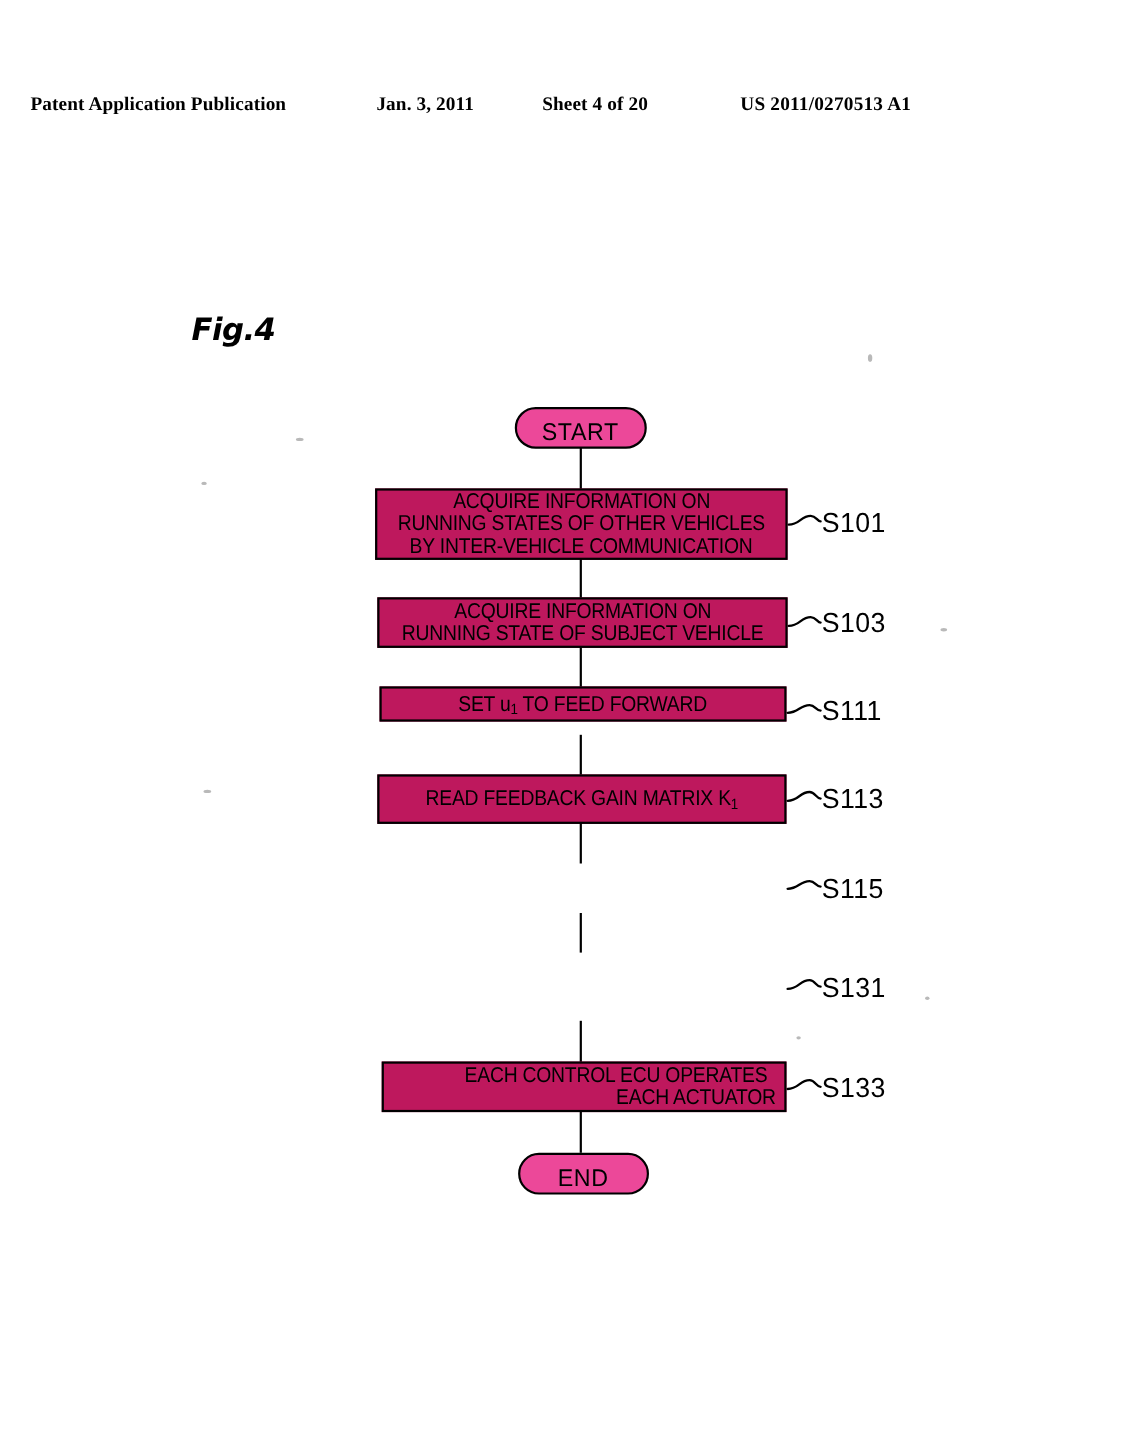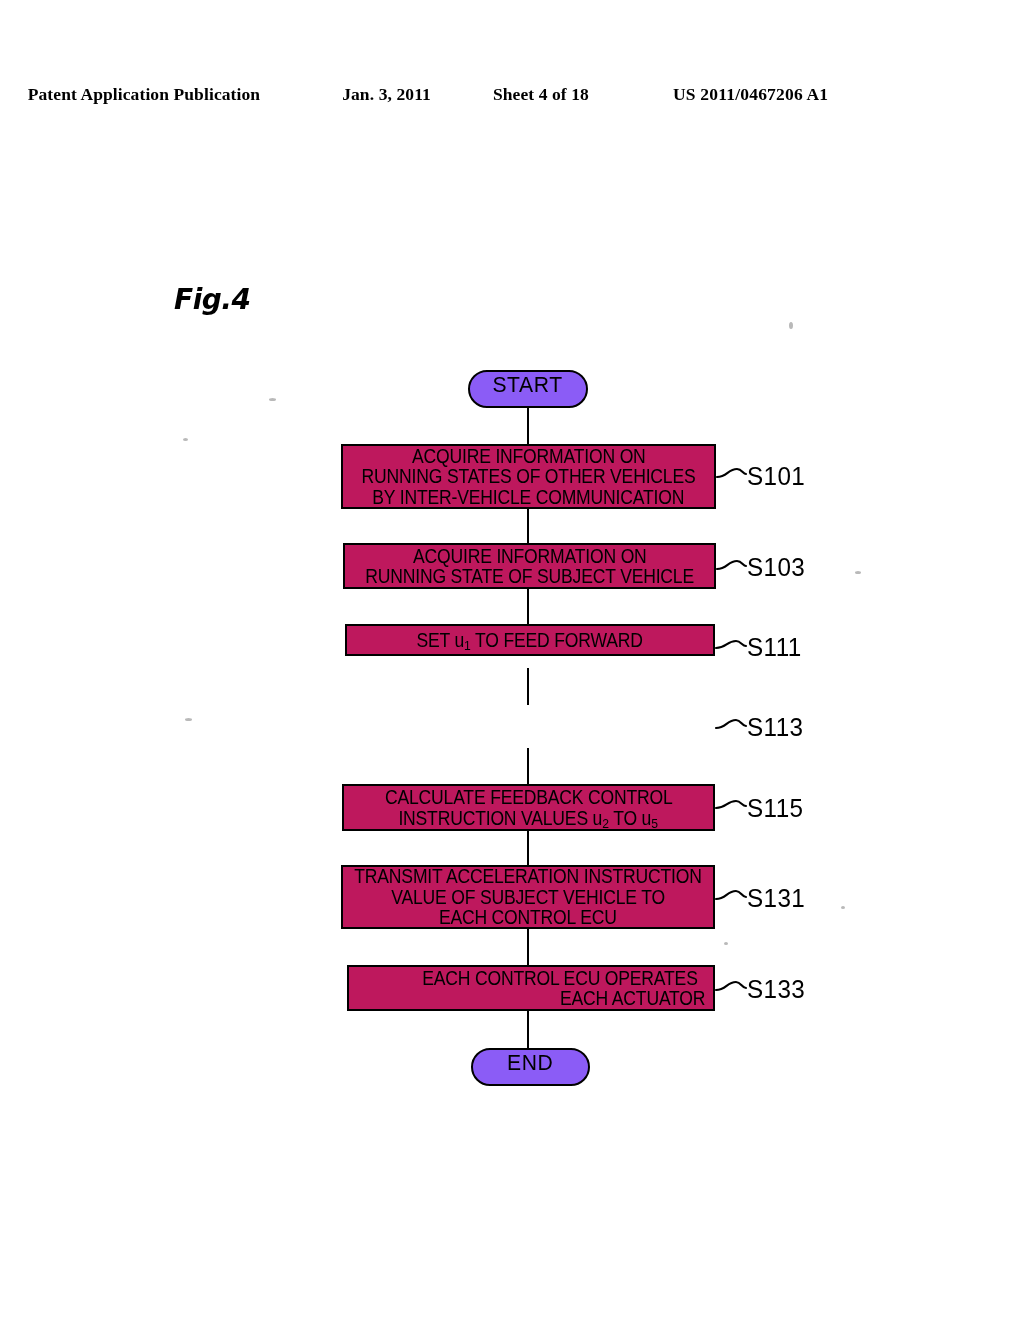--- a/index.html
+++ b/index.html
@@ -56,23 +56,23 @@
     top: 0;
     width: 1024px;
     height: 1320px;
   }
 
   
   .terminal {
     position: absolute;
     border: 2.4px solid #000;
     border-radius: 999px;
-    background: #8b5cf6;
+    background: #ec4899;
     display: flex;
-    align-items: flex-start;
+    align-items: flex-end;
     justify-content: center;
     box-sizing: border-box;
   }
   .terminal .t-text {
     font-family: "Liberation Sans", sans-serif;
     font-size: 22px;
     letter-spacing: 0.6px;
     transform: scaleX(0.96);
   }
 
@@ -138,22 +138,22 @@
     background: #b9b9b9;
     border-radius: 50%;
   }
 </style>
 </head>
 <body>
 
 <div id="page-header">
   <span class="hdr-pub">Patent Application Publication</span>
   <span class="hdr-date">Jan. 3, 2011</span>
-  <span class="hdr-sheet">Sheet 4 of 18</span>
-  <span class="hdr-patno">US 2011/0467206 A1</span>
+  <span class="hdr-sheet">Sheet 4 of 20</span>
+  <span class="hdr-patno">US 2011/0270513 A1</span>
 </div>
 
 <div id="fig-label">Fig.4</div>
 
 <div id="flowchart">
 
   <div class="speck" style="left:269px; top:398px; width:7px; height:3px;"></div>
   <div class="speck" style="left:183px; top:438px; width:5px; height:3px;"></div>
   <div class="speck" style="left:789px; top:322px; width:4px; height:7px;"></div>
   <div class="speck" style="left:855px; top:571px; width:6px; height:3px;"></div>
@@ -184,37 +184,31 @@
 
   <div class="conn" style="left:527px; top:588px; height:37px;"></div>
 
   <div class="proc" style="left:345px; top:624px; width:370px; height:32px;">
     <div class="line">SET u<sub>1</sub> TO FEED FORWARD</div>
   </div>
   <div class="step-label" style="left:747px; top:633px;">S111</div>
 
   <div class="conn" style="left:527px; top:668px; height:37px;"></div>
 
+  <div class="proc" style="left:343px; top:704px; width:372px; height:45px;">
+    <div class="line">READ FEEDBACK GAIN MATRIX K<sub>1</sub></div>
+  </div>
   <div class="step-label" style="left:747px; top:713px;">S113</div>
 
   <div class="conn" style="left:527px; top:748px; height:37px;"></div>
 
-  <div class="proc" style="left:342px; top:784px; width:373px; height:47px;">
-    <div class="line">CALCULATE FEEDBACK CONTROL</div>
-    <div class="line">INSTRUCTION VALUES u<sub>2</sub> TO u<sub>5</sub></div>
-  </div>
   <div class="step-label" style="left:747px; top:794px;">S115</div>
 
   <div class="conn" style="left:527px; top:830px; height:36px;"></div>
 
-  <div class="proc" style="left:341px; top:865px; width:374px; height:64px;">
-    <div class="line">TRANSMIT ACCELERATION INSTRUCTION</div>
-    <div class="line">VALUE OF SUBJECT VEHICLE TO</div>
-    <div class="line">EACH CONTROL ECU</div>
-  </div>
   <div class="step-label" style="left:747px; top:884px;">S131</div>
 
   <div class="conn" style="left:527px; top:928px; height:38px;"></div>
 
   <div class="proc" style="left:347px; top:965px; width:368px; height:46px;align-items:flex-end;">
     <div class="line">EACH CONTROL ECU OPERATES</div>
     <div class="line">EACH ACTUATOR</div>
   </div>
   <div class="step-label" style="left:747px; top:975px;">S133</div>
 

